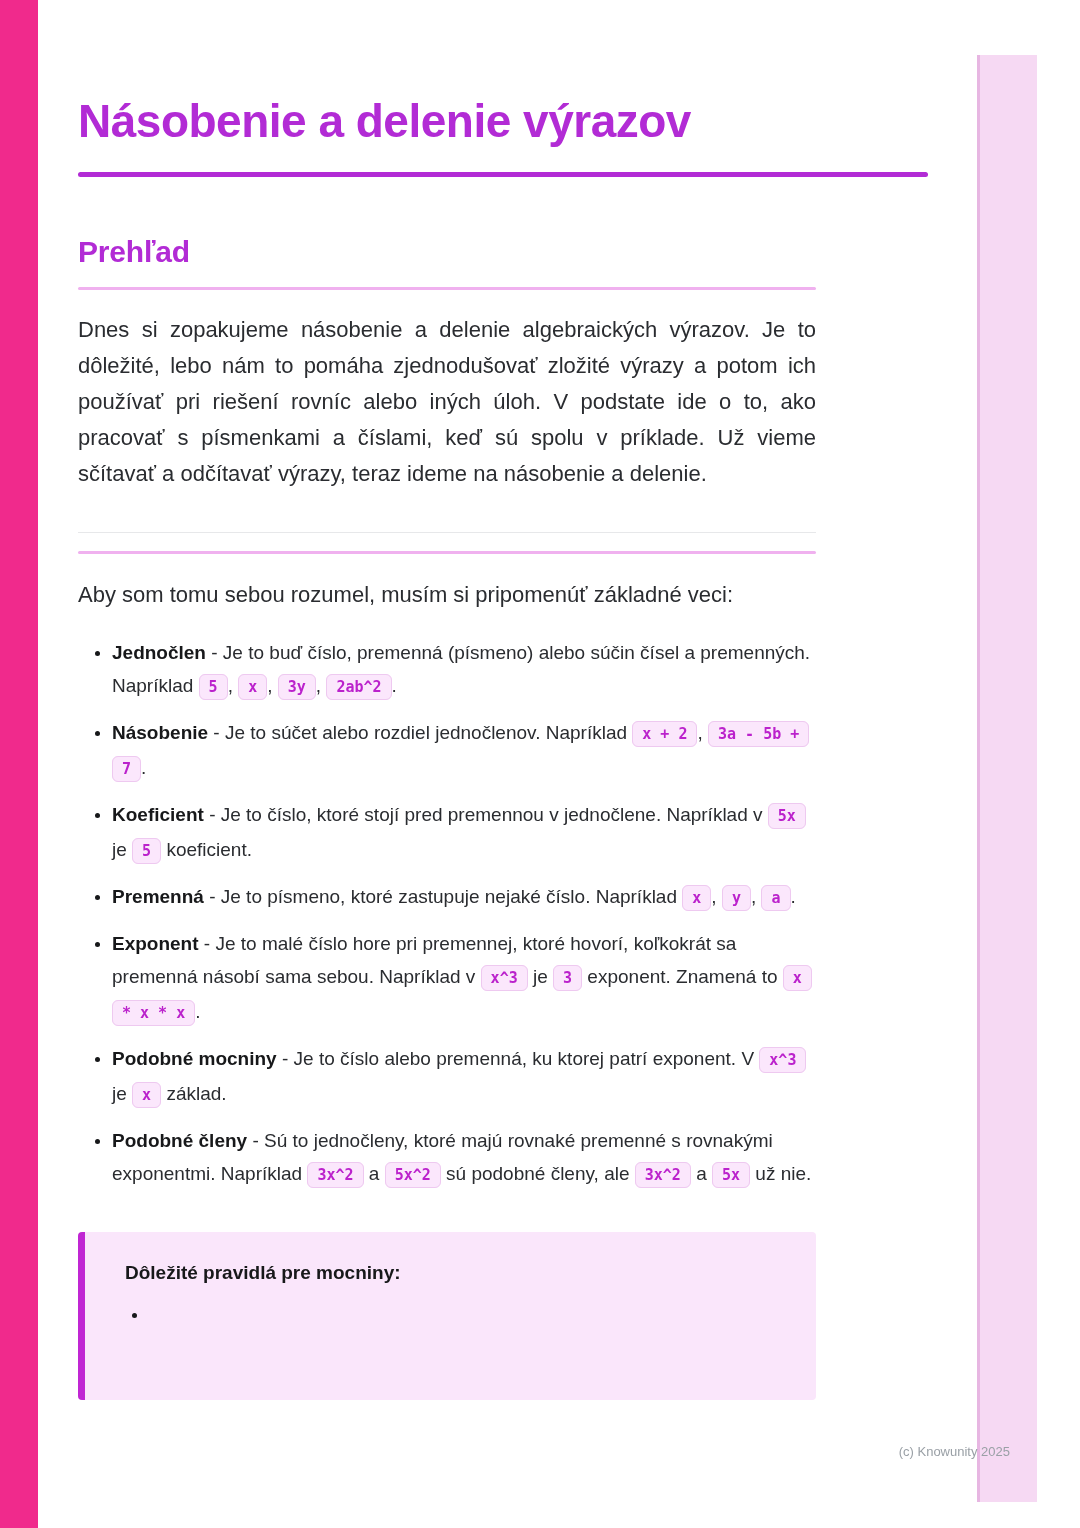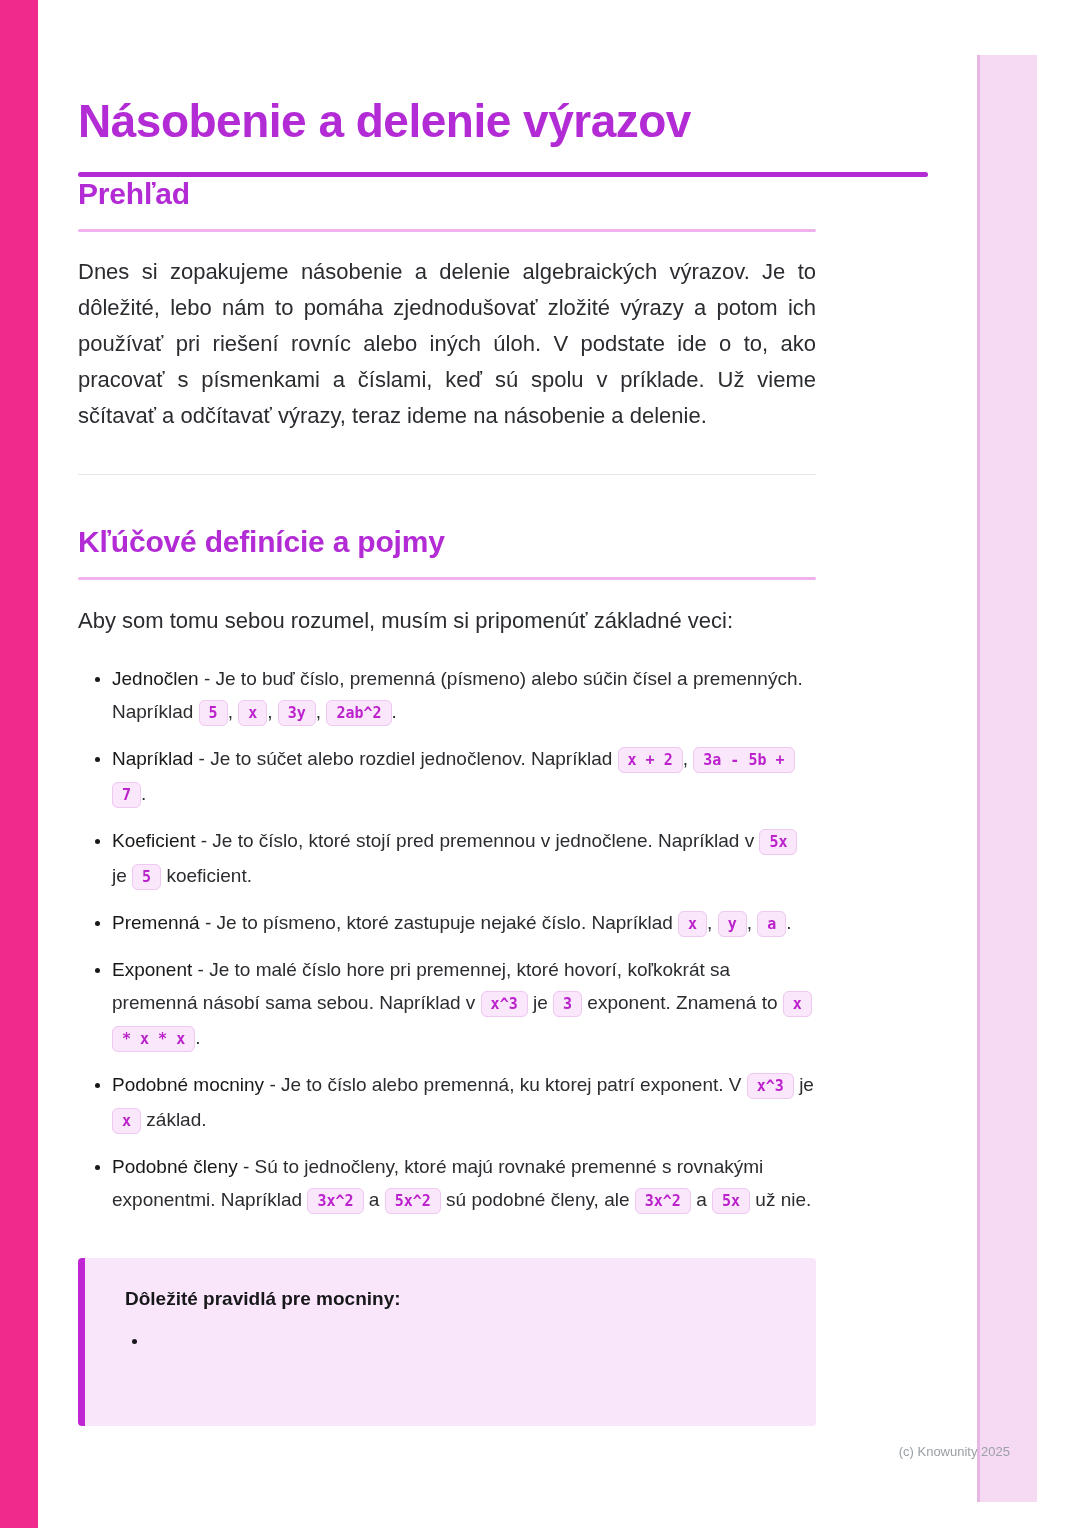--- a/index.html
+++ b/index.html
@@ -46,21 +46,21 @@
     background: #b22bd5;
     border-radius: 3px;
   }
   h2.section-heading {
     margin: 0;
     font-size: 30px;
     font-weight: 700;
     color: #b22bd5;
     letter-spacing: -0.2px;
   }
-  h2.overview-heading { }
+  h2.overview-heading { margin-top: 58px; }
   h2.definitions-heading { margin-top: 50px; }
   .h-underline {
     margin-top: 18px;
     width: 738px;
     height: 3px;
     background: #f0b1ef;
     border-radius: 2px;
   }
   p.body-text {
     margin: 22px 0 0 0;
@@ -79,21 +79,21 @@
     margin: 26px 0 0 0;
     padding-left: 34px;
     list-style: disc outside;
   }
   ul.def-list li {
     margin-bottom: 12px;
     font-size: 19px;
     line-height: 33px;
   }
   ul.def-list li::marker { color: #17181a; font-size: 0.85em; }
-  .run-term { font-weight: 400; color: #17181a; margin-top: 12px; }
+  .run-term { font-weight: 700; color: #17181a; margin-top: 12px; }
   .run-text { color: #2a2c30; }
   .run-code {
     font-family: "DejaVu Sans Mono", monospace;
     font-size: 15px;
     font-weight: 700;
     color: #bb22cc;
     background: #fbe7fc;
     border: 1px solid #eec9f0;
     border-radius: 6px;
     padding: 3px 9px;
@@ -148,27 +148,26 @@
   <div class="content">
     <h1 class="page-title">Násobenie a delenie výrazov</h1>
     <div class="title-rule"></div>
 
     <h2 class="section-heading overview-heading">Prehľad</h2>
     <div class="h-underline"></div>
     <p class="body-text justified">Dnes si zopakujeme násobenie a delenie algebraických výrazov. Je to dôležité, lebo nám to pomáha zjednodušovať zložité výrazy a potom ich používať pri riešení rovníc alebo iných úloh. V podstate ide o to, ako pracovať s písmenkami a číslami, keď sú spolu v príklade. Už vieme sčítavať a odčítavať výrazy, teraz ideme na násobenie a delenie.</p>
 
     <div class="divider"></div>
 
-    <h2 class="section-heading definitions-heading">Kľúčové definície a pojmy</h2>
     <div class="h-underline"></div>
     <p class="body-text intro-text">Aby som tomu sebou rozumel, musím si pripomenúť základné veci:</p>
 
     <ul class="def-list">
         <li><span class="run-term">Jednočlen</span><span class="run-text"> - Je to buď číslo, premenná (písmeno) alebo súčin čísel a premenných. Napríklad </span><span class="run-code">5</span><span class="run-text">, </span><span class="run-code">x</span><span class="run-text">, </span><span class="run-code">3y</span><span class="run-text">, </span><span class="run-code">2ab^2</span><span class="run-text">.</span></li>
-        <li><span class="run-term">Napríklad</span><span class="run-text"> - Je to súčet alebo rozdiel jednočlenov. Napríklad </span><span class="run-code">x + 2</span><span class="run-text">, </span><span class="run-code">3a - 5b + 7</span><span class="run-text">.</span></li>
+        <li><span class="run-term">Násobenie</span><span class="run-text"> - Je to súčet alebo rozdiel jednočlenov. Napríklad </span><span class="run-code">x + 2</span><span class="run-text">, </span><span class="run-code">3a - 5b + 7</span><span class="run-text">.</span></li>
         <li><span class="run-term">Koeficient</span><span class="run-text"> - Je to číslo, ktoré stojí pred premennou v jednočlene. Napríklad v </span><span class="run-code">5x</span><span class="run-text"> je </span><span class="run-code">5</span><span class="run-text"> koeficient.</span></li>
         <li><span class="run-term">Premenná</span><span class="run-text"> - Je to písmeno, ktoré zastupuje nejaké číslo. Napríklad </span><span class="run-code">x</span><span class="run-text">, </span><span class="run-code">y</span><span class="run-text">, </span><span class="run-code">a</span><span class="run-text">.</span></li>
         <li><span class="run-term">Exponent</span><span class="run-text"> - Je to malé číslo hore pri premennej, ktoré hovorí, koľkokrát sa premenná násobí sama sebou. Napríklad v </span><span class="run-code">x^3</span><span class="run-text"> je </span><span class="run-code">3</span><span class="run-text"> exponent. Znamená to </span><span class="run-code">x * x * x</span><span class="run-text">.</span></li>
         <li><span class="run-term">Podobné mocniny</span><span class="run-text"> - Je to číslo alebo premenná, ku ktorej patrí exponent. V </span><span class="run-code">x^3</span><span class="run-text"> je </span><span class="run-code">x</span><span class="run-text"> základ.</span></li>
         <li><span class="run-term">Podobné členy</span><span class="run-text"> - Sú to jednočleny, ktoré majú rovnaké premenné s rovnakými exponentmi. Napríklad </span><span class="run-code">3x^2</span><span class="run-text"> a </span><span class="run-code">5x^2</span><span class="run-text"> sú podobné členy, ale </span><span class="run-code">3x^2</span><span class="run-text"> a </span><span class="run-code">5x</span><span class="run-text"> už nie.</span></li>
       </ul>
 
     <div class="callout">
       <div class="callout-title">Dôležité pravidlá pre mocniny:</div>
       <ul class="callout-list">

